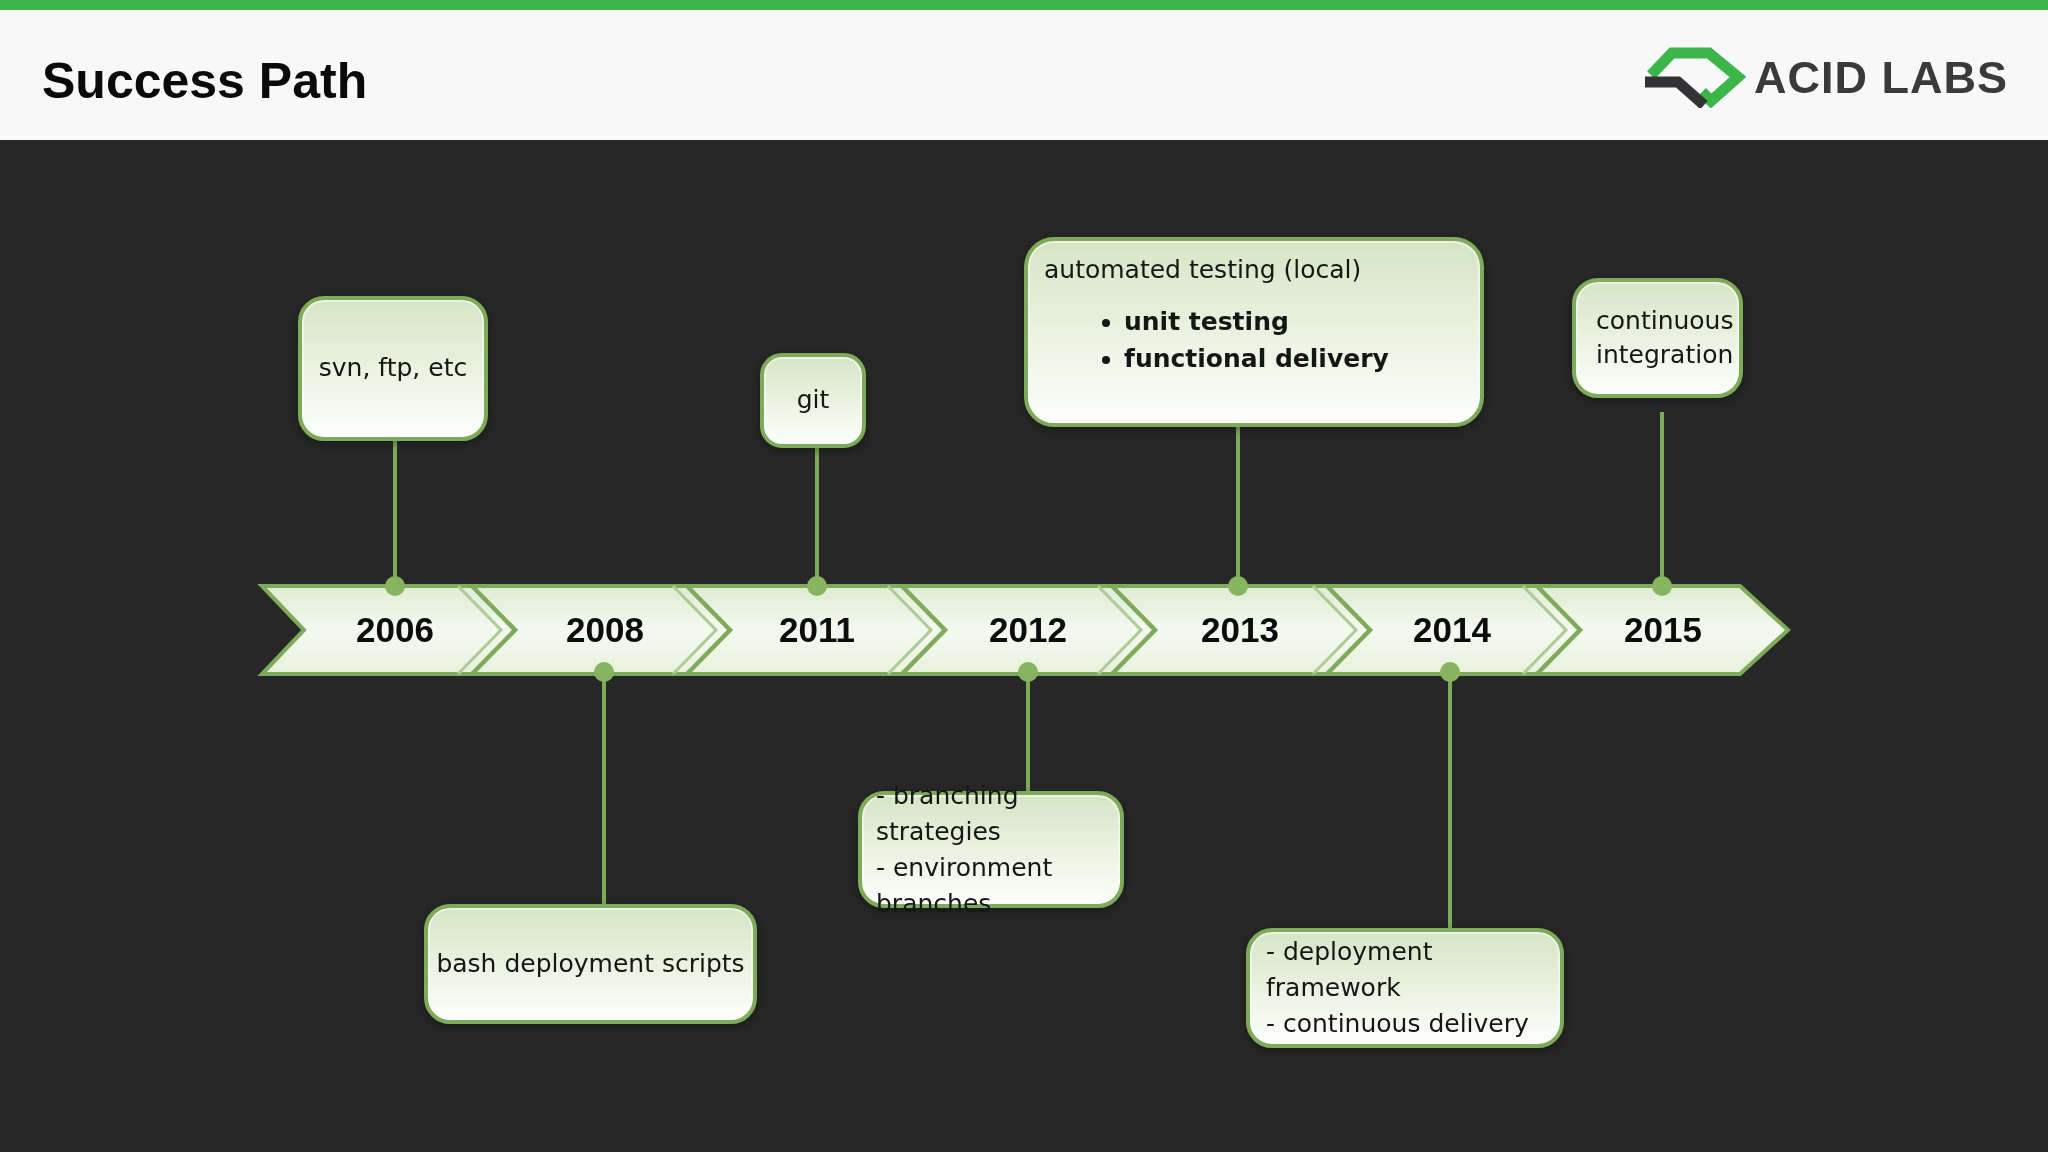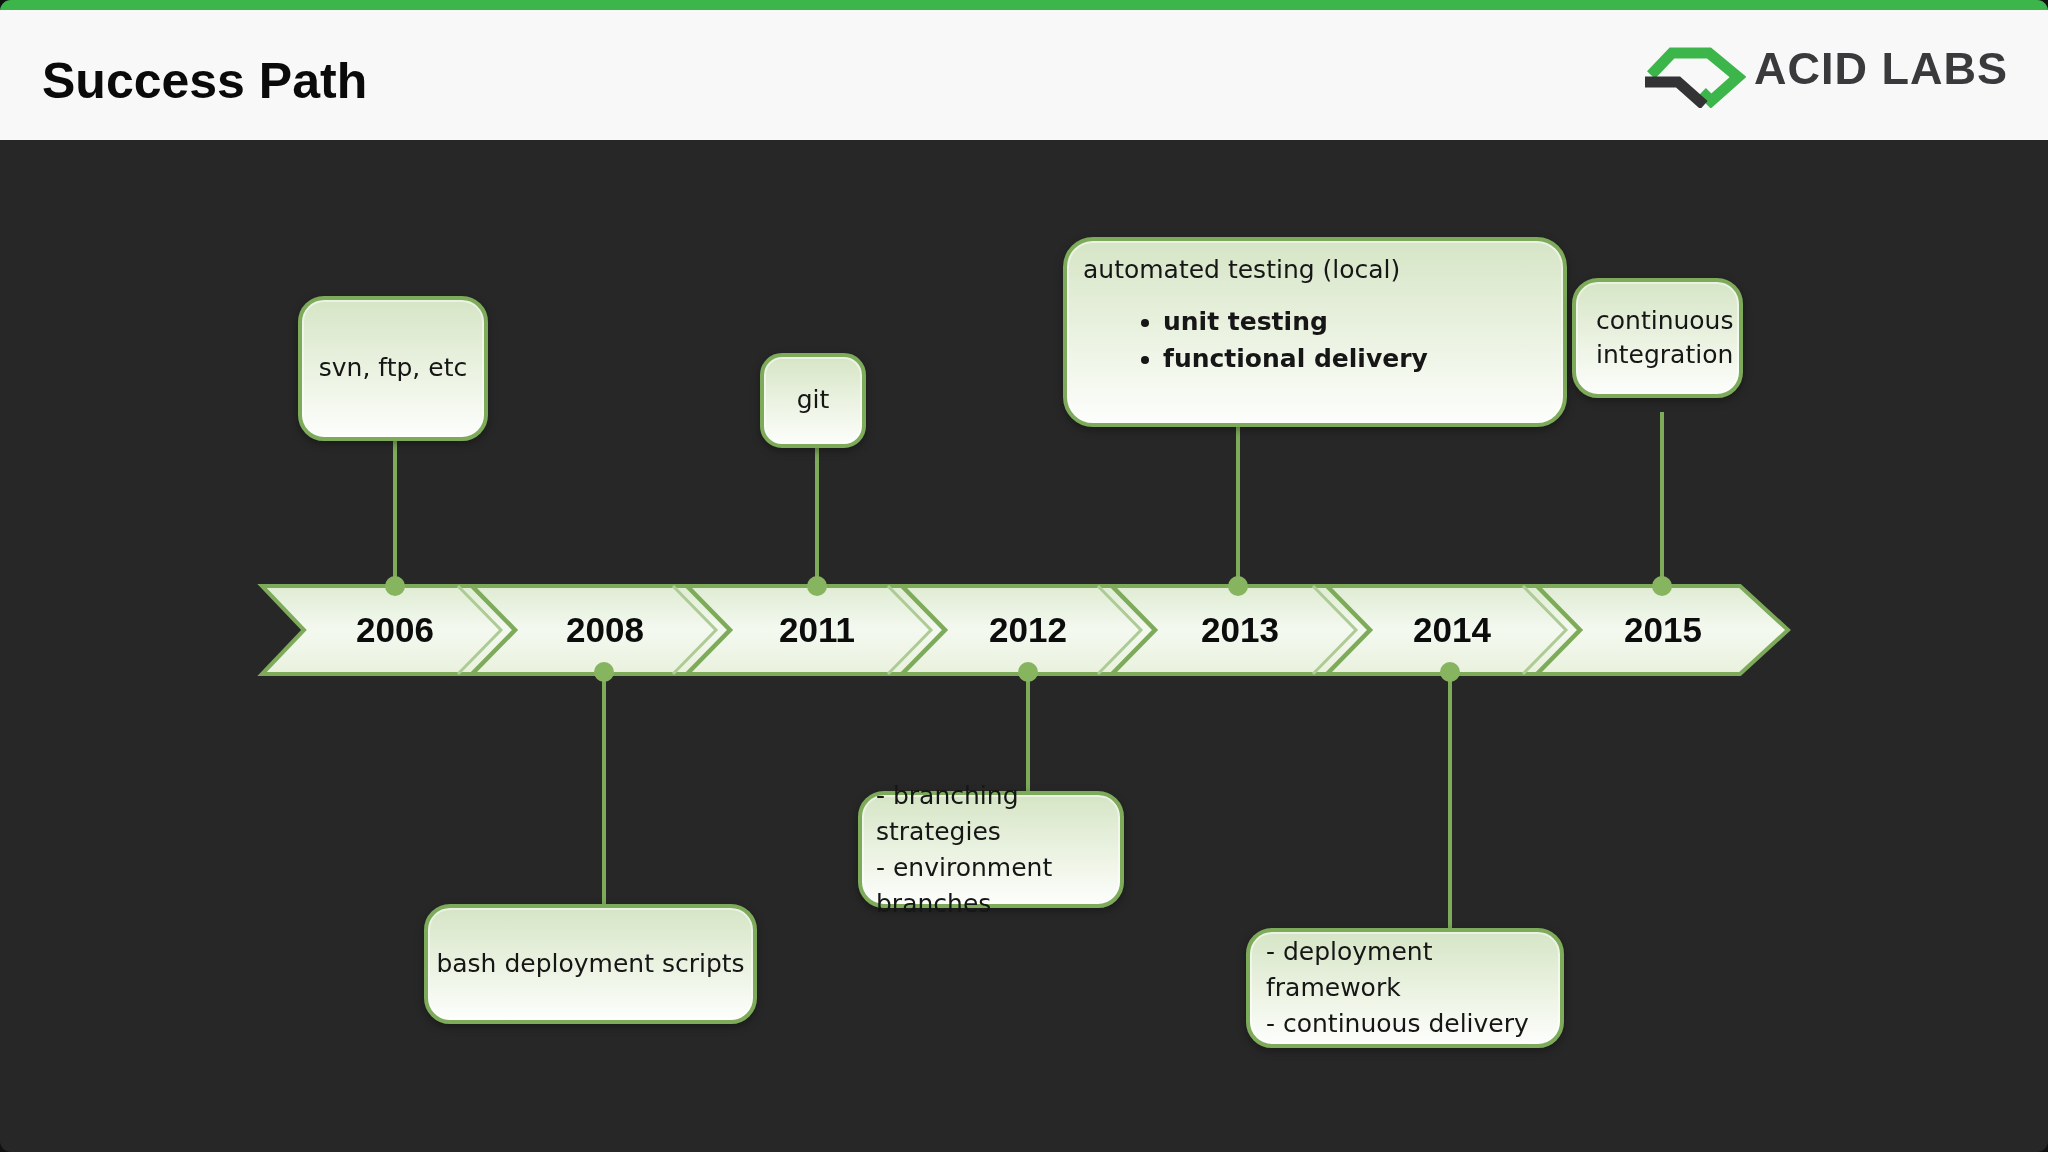--- a/index.html
+++ b/index.html
@@ -1,38 +1,37 @@
 <!DOCTYPE html>
 <html style="--accent-green: #3cb54a; --border-green: #7dab5a; --dot-green: #87b45f; --bg-dark: #272727; --header-bg: #f8f8f8; --brand-text: #3a3a3c;"><head>
 <meta charset="utf-8">
 <style>
   html,body{margin:0;padding:0;background:#111;}
   .stage{
     position:relative;width:2048px;height:1152px;overflow:hidden;
     background:var(--bg-dark,#272727);
     font-family:"DejaVu Sans",sans-serif;
-    border-radius:11px;
   }
   
   .topbar{
     position:absolute;left:0;top:0;width:2048px;height:10px;
     background:var(--accent-green,#3cb54a);
   }
   .header{
     position:absolute;left:0;top:10px;width:2048px;height:130px;
     background:var(--header-bg,#f8f8f8);
     display:flex;align-items:center;justify-content:space-between;
     box-sizing:border-box;padding:0 40px;
   }
   .page-title{
     margin:12px 0 0 2px;
     font:bold 50px/1 "Liberation Sans",sans-serif;
     color:#0a0a0a;letter-spacing:0;
   }
-  .brand{display:flex;gap:8px;margin-top:4px;}
+  .brand{display:flex;align-items:center;gap:8px;margin-top:4px;}
   .brand svg{display:block;}
   .logo-green{fill:none;stroke:var(--accent-green,#3cb54a);stroke-width:11;stroke-linejoin:miter;stroke-linecap:butt;}
   .logo-dark{fill:none;stroke:#333335;stroke-width:11;stroke-linejoin:miter;stroke-linecap:butt;}
   .brand-name{
     font:bold 45px/1 "Liberation Sans",sans-serif;
     color:var(--brand-text,#3a3a3c);letter-spacing:1px;
   }
   
   .tl{position:absolute;left:0;top:0;width:2048px;height:1152px;}
   .connector{stroke:var(--border-green,#7dab5a);stroke-width:4;}
@@ -132,21 +131,21 @@
   </svg>
 
   <div class="callout center" style="left:298px;top:296px;width:190px;height:145px;">
     <span>svn, ftp, etc</span>
   </div>
 
   <div class="callout center" style="left:760px;top:353px;width:106px;height:95px;border-radius:22px;">
     <span>git</span>
   </div>
 
-  <div class="callout callout-automated" style="left:1063px;top:237px;width:504px;height:190px;">
+  <div class="callout callout-automated" style="left:1024px;top:237px;width:460px;height:190px;">
     <div class="box-title">automated testing (local)</div>
     <ul>
       <li>unit testing</li>
       <li>functional delivery</li>
     </ul>
   </div>
 
   <div class="callout callout-ci pre" style="left:1572px;top:278px;width:171px;height:120px;">
     <span>continuous
 integration</span>

